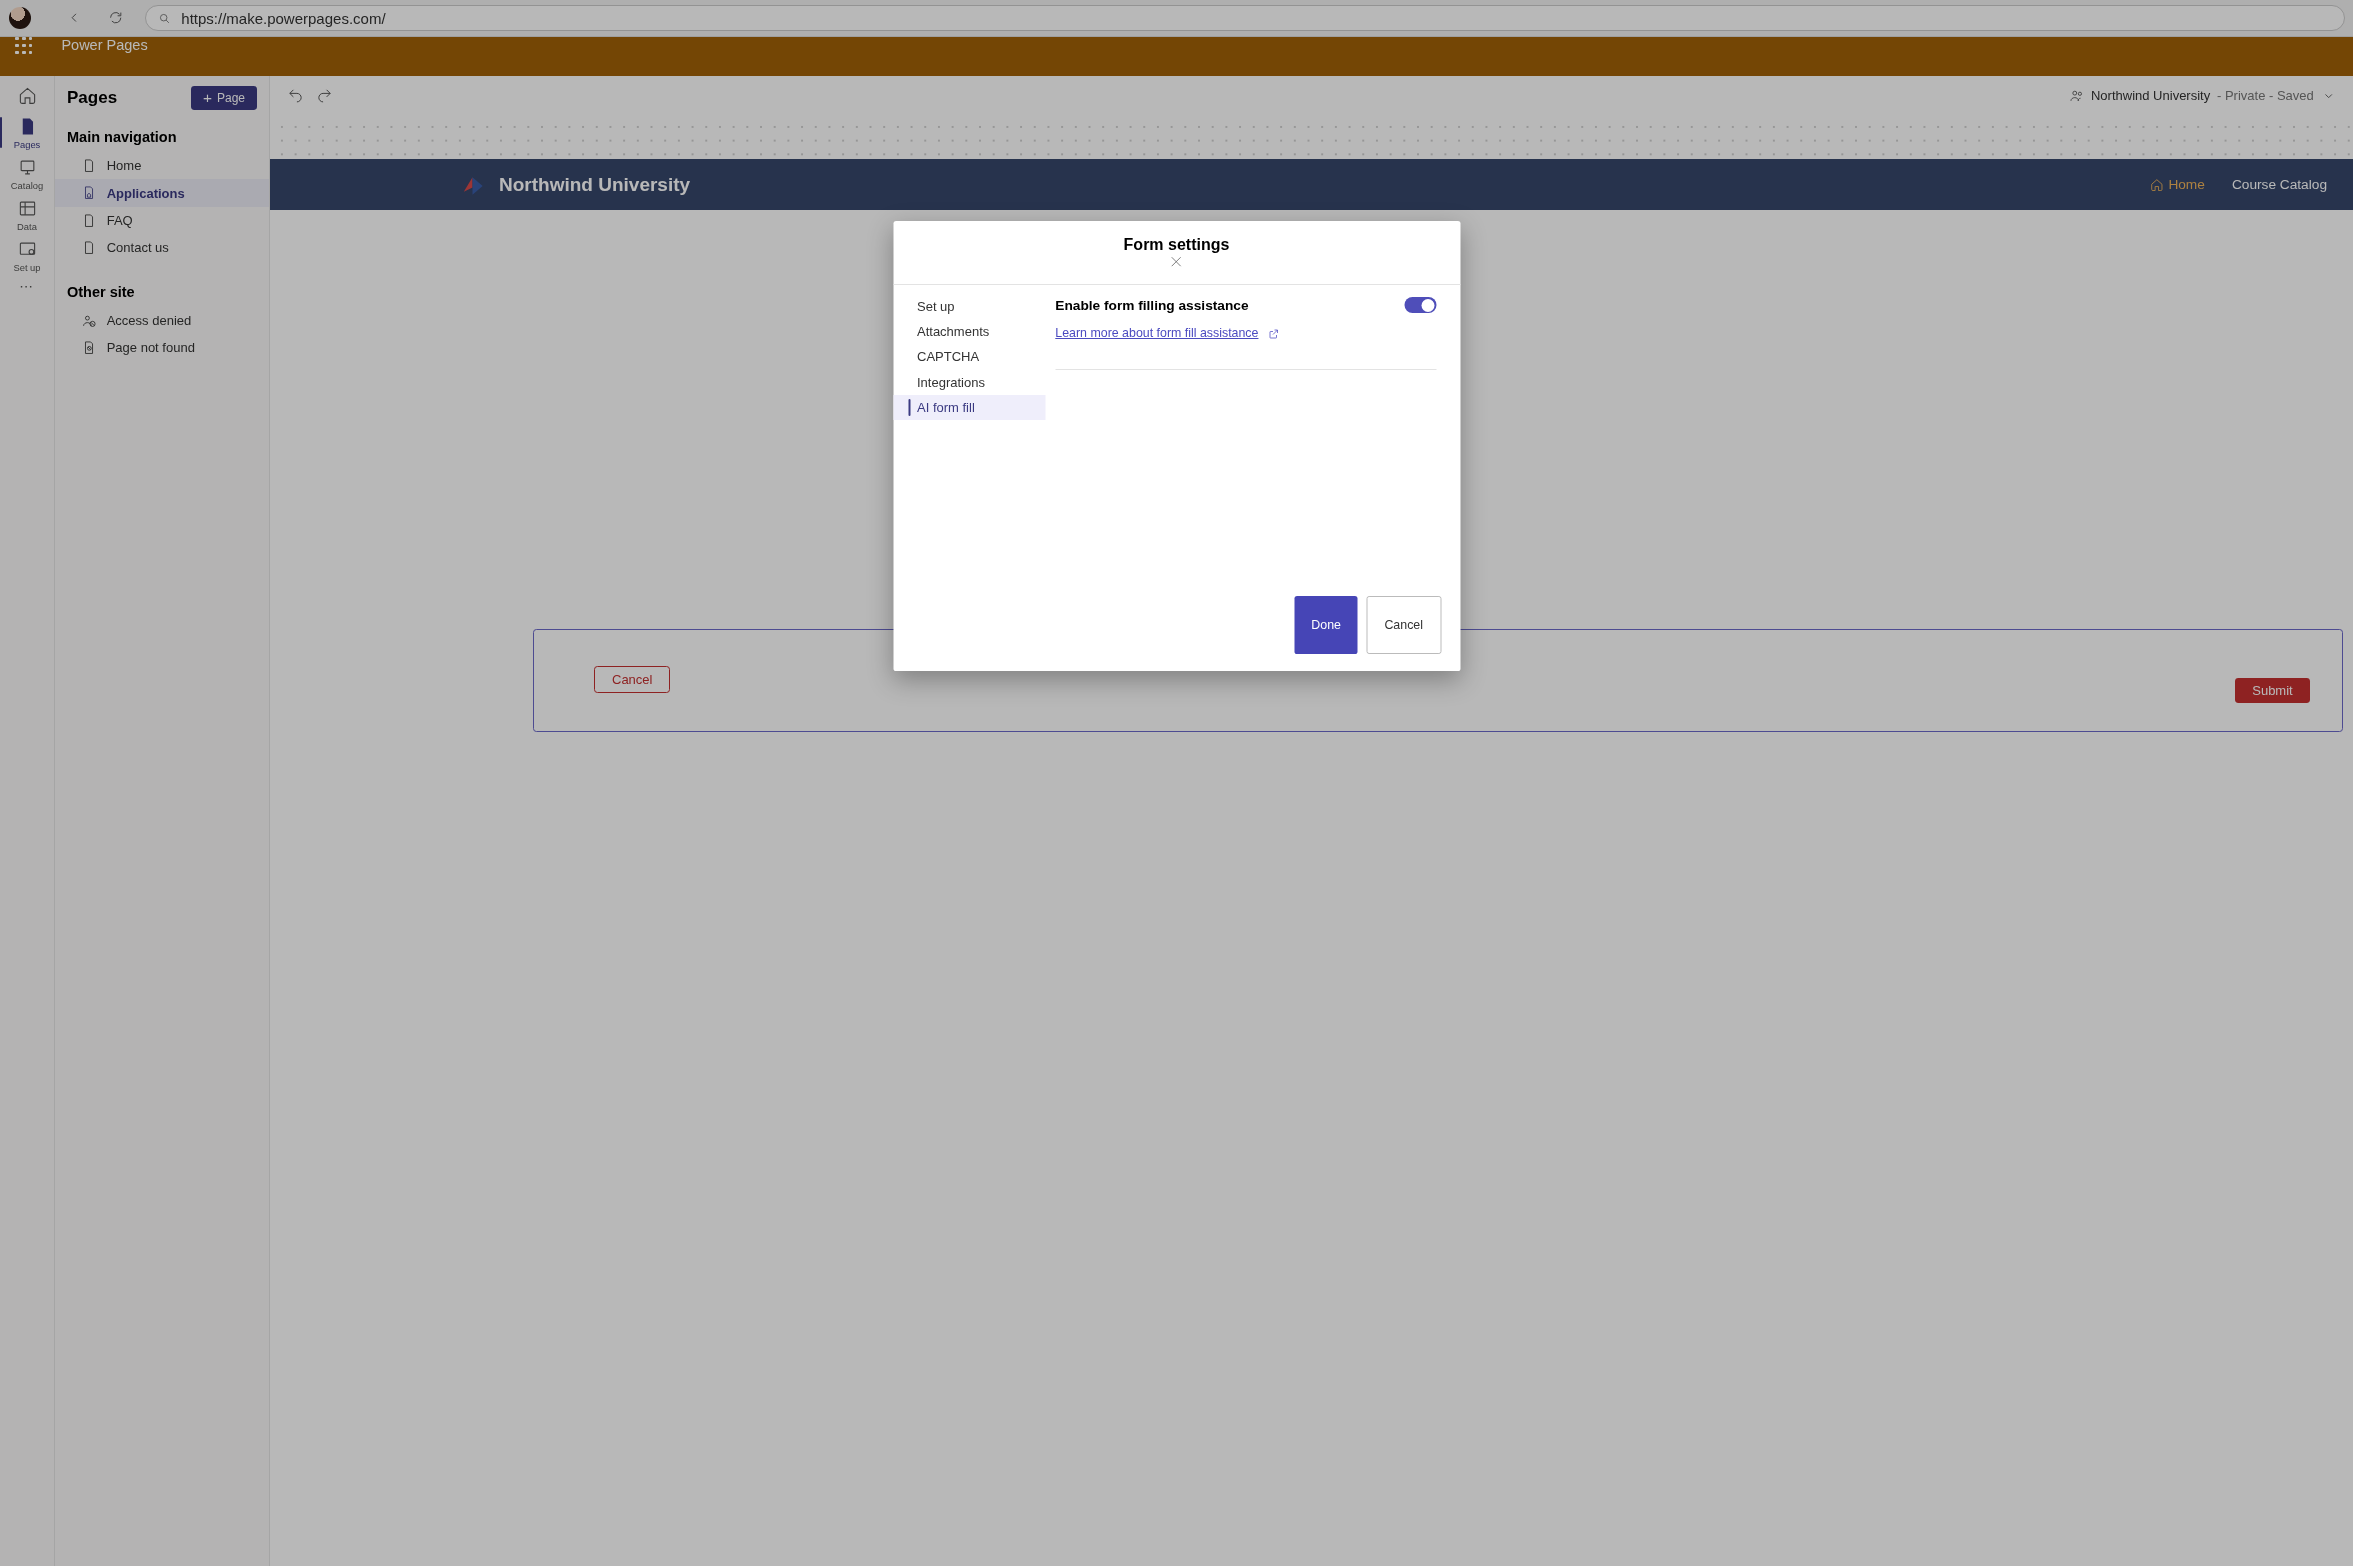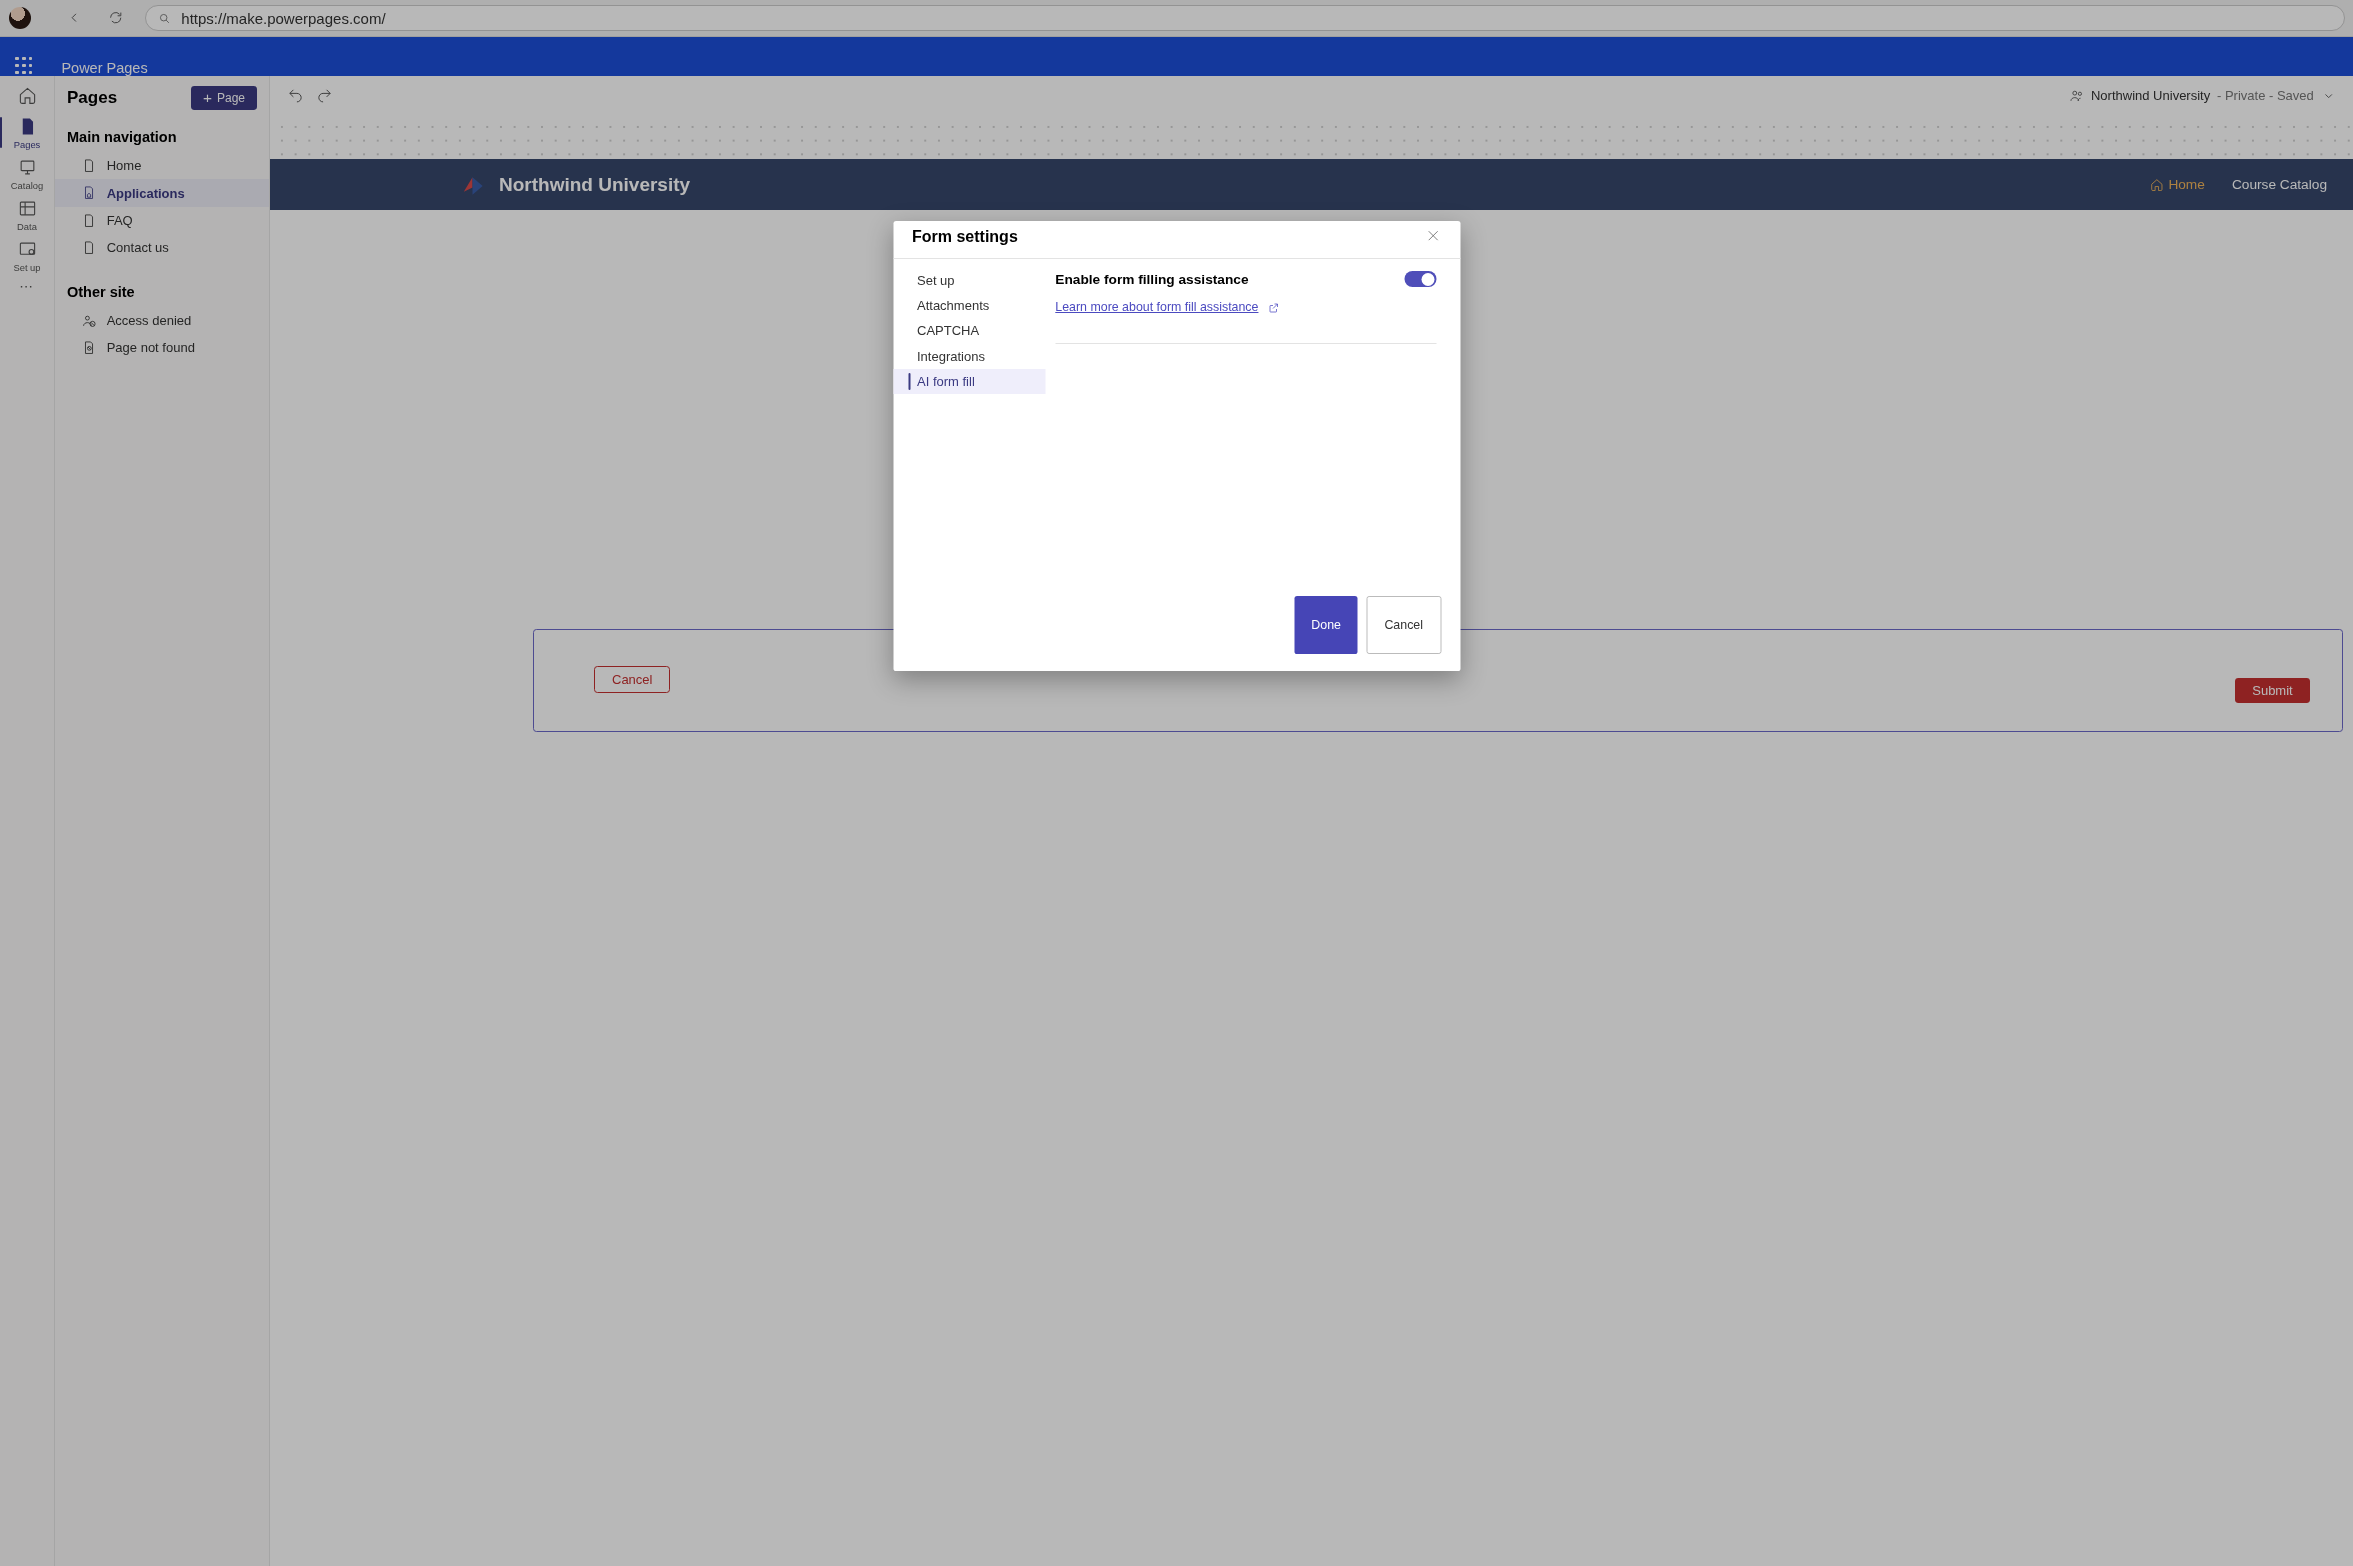--- a/index.html
+++ b/index.html
@@ -8,21 +8,21 @@
     
     .browser-bar { height:37px; background:#f3f3f3; display:flex; align-items:center; padding:0 8.5px; border-bottom:0.9px solid #ddd; }
     .avatar { width:22px; height:22px; border-radius:50%; background:radial-gradient(circle at 40% 30%,#f4d9c5 35%,#2a1a14 36%); margin-right:24px; }
     .chrome-ic { width:17px; height:17px; margin:0 12px; color:#555; cursor:pointer; display:flex; align-items:center; justify-content:center; }
     .chrome-ic svg { width:15.4px; height:15.4px; stroke:#555; fill:none; stroke-width:1.5; }
     .addr-bar { flex:1; height:26px; background:#fff; border:0.9px solid #ccc; border-radius:13px; display:flex; align-items:center; padding:0 12px; margin-left:8.5px; }
     .addr-bar svg { width:13px; height:13px; stroke:#666; fill:none; stroke-width:1.5; margin-right:10.3px; }
     .addr-bar span { color:#333; font-size:15px; }
 
     
-    .suite-bar { height:39px; background:#1d4ed8; display:flex; align-items:flex-end; padding:0 15.4px; color:#fff; }
+    .suite-bar { height:39px; background:#a16207; display:flex; align-items:flex-start; padding:0 15.4px; color:#fff; }
     .waffle { width:19px; height:19px; display:grid; grid-template-columns:repeat(3,3.4px); grid-template-rows:repeat(3,3.4px); gap:3.4px; margin-right:27px; cursor:pointer; }
     .waffle span { background:#fff; border-radius:0.9px; }
     .brand { font-size:14.5px; }
 
     
     .shell { display:flex; height:calc(100vh - 76px); position:relative; }
 
     
     .rail { width:55px; background:#faf9f8; border-right:0.9px solid #e5e5e5; display:flex; flex-direction:column; align-items:center; padding:5.1px 0; }
     .rail-item { width:55px; padding:5.1px 0 3.4px; display:flex; flex-direction:column; align-items:center; color:#555; font-size:9.4px; cursor:pointer; position:relative; }
@@ -70,21 +70,21 @@
     .form-box { position:absolute; left:263px; right:10.3px; top:419px; height:103px; border:1.7px solid #6b68c9; border-radius:3.4px; background:#fff; }
     .pill { position:absolute; padding:5.1px 17px; border-radius:3.4px; font-size:13px; cursor:pointer; }
     .pill.cancel { left:60px; top:36px; border:0.9px solid #c53030; color:#c53030; background:#fff; }
     .pill.submit { right:32px; top:48px; background:#c53030; color:#fff; border:none; }
 
     
     .scrim { position:absolute; inset:0; background:rgba(0,0,0,0.28); top:-76px; height:100vh; }
 
     
     .modal { position:absolute; top:145px; left:50%; transform:translateX(-50%); width:567px; height:450px; background:#fff; border-radius:2.6px; box-shadow:0 8.5px 26px rgba(0,0,0,0.3); display:flex; flex-direction:column; }
-    .modal-head { padding:7px 19px 12px; border-bottom:0.9px solid #e3e3e3; display:flex; align-items:center; justify-content:space-between; }
+    .modal-head { padding:15px 19px 12px; border-bottom:0.9px solid #e3e3e3; display:flex; align-items:center; justify-content:space-between;flex-direction:column; }
     .modal-head h3 { font-size:16px; font-weight:600; }
     .modal-close { cursor:pointer; }
     .modal-close svg { width:15.4px; height:15.4px; stroke:#666; stroke-width:1.3; }
     .modal-body { flex:1; display:flex; }
     .m-nav { width:152px; padding:8.5px 0; }
     .m-nav-item { padding:5.1px 15.4px 5.1px 24px; font-size:13px; color:#333; cursor:pointer; position:relative; }
     .m-nav-item.active { background:#efeefb; color:#3b3a82; font-weight:400; }
     .m-nav-item.active::before { content:""; position:absolute; left:15.4px; top:4.3px; bottom:4.3px; width:2.6px; background:#3b3a82; border-radius:1.7px; }
     .m-content { flex:1; padding:12px 24px 0 10.3px; }
     .enable-row { display:flex; align-items:center; justify-content:space-between; }

